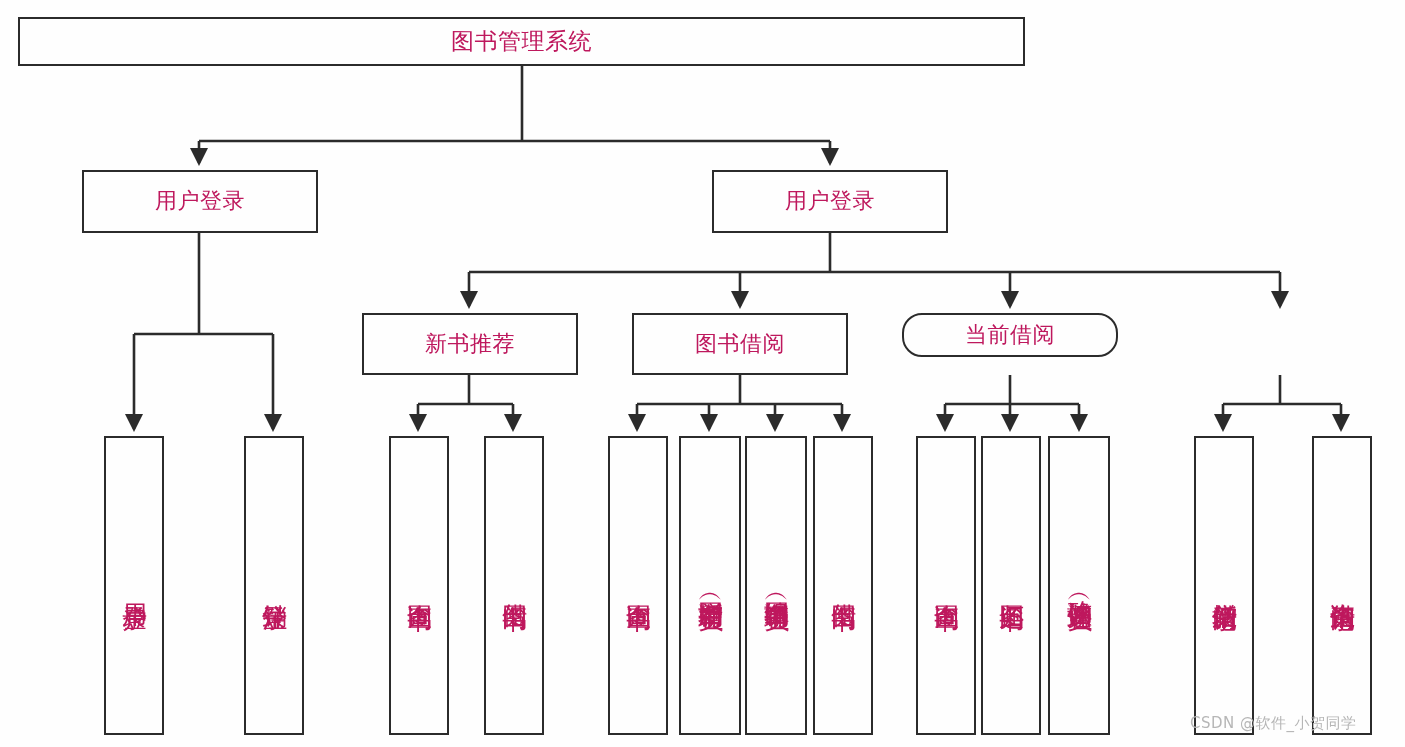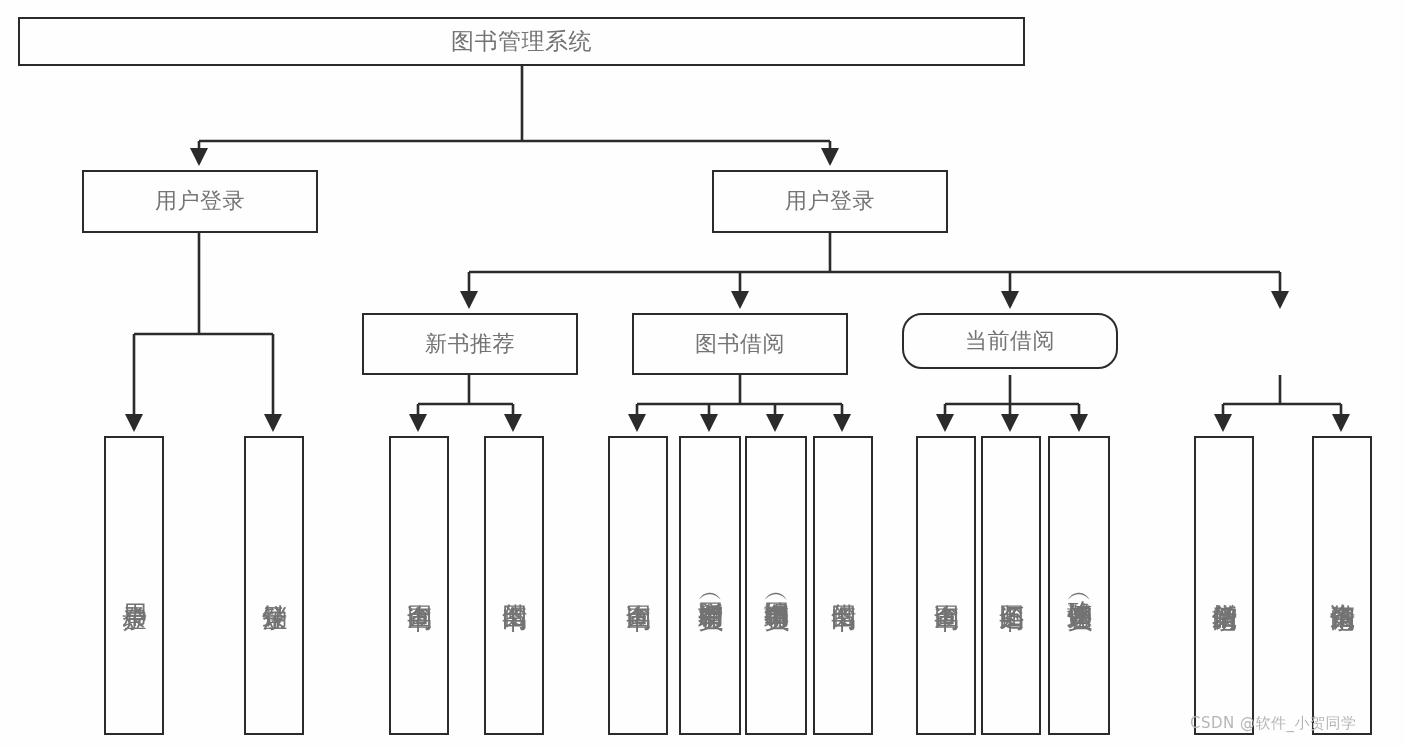--- a/index.html
+++ b/index.html
@@ -25,21 +25,21 @@
     height: 747px;
   }
   .node {
     position: absolute;
     box-sizing: border-box;
     border: 2px solid #2b2b2b;
     background: #fefefe;
     display: flex;
     align-items: center;
     justify-content: center;
-    color: #737373;
+    color: #be185d;
   }
   .node-label {
     display: block;
     line-height: 1.12;
     letter-spacing: 0.5px;
     white-space: nowrap;
   }
   .node.horizontal .node-label {
     font-size: 22px;
   }
@@ -134,21 +134,21 @@
   </div>
 
   <div class="node horizontal" style="left:362px; top:313px; width:216px; height:62px;">
     <span class="node-label">新书推荐</span>
   </div>
 
   <div class="node horizontal" style="left:632px; top:313px; width:216px; height:62px;">
     <span class="node-label">图书借阅</span>
   </div>
 
-  <div class="node horizontal" style="left:902px; top:313px; width:216px; height:56px;border-radius:20px;">
+  <div class="node horizontal" style="left:902px; top:313px; width:216px; height:44px;border-radius:20px;">
     <span class="node-label">当前借阅</span>
   </div>
 
 
   <div class="node vertical" style="left:104px; top:436px; width:60px; height:299px;">
     <span class="node-label">用户登录</span>
   </div>
 
   <div class="node vertical" style="left:244px; top:436px; width:60px; height:299px;">
     <span class="node-label">注销登录</span>

